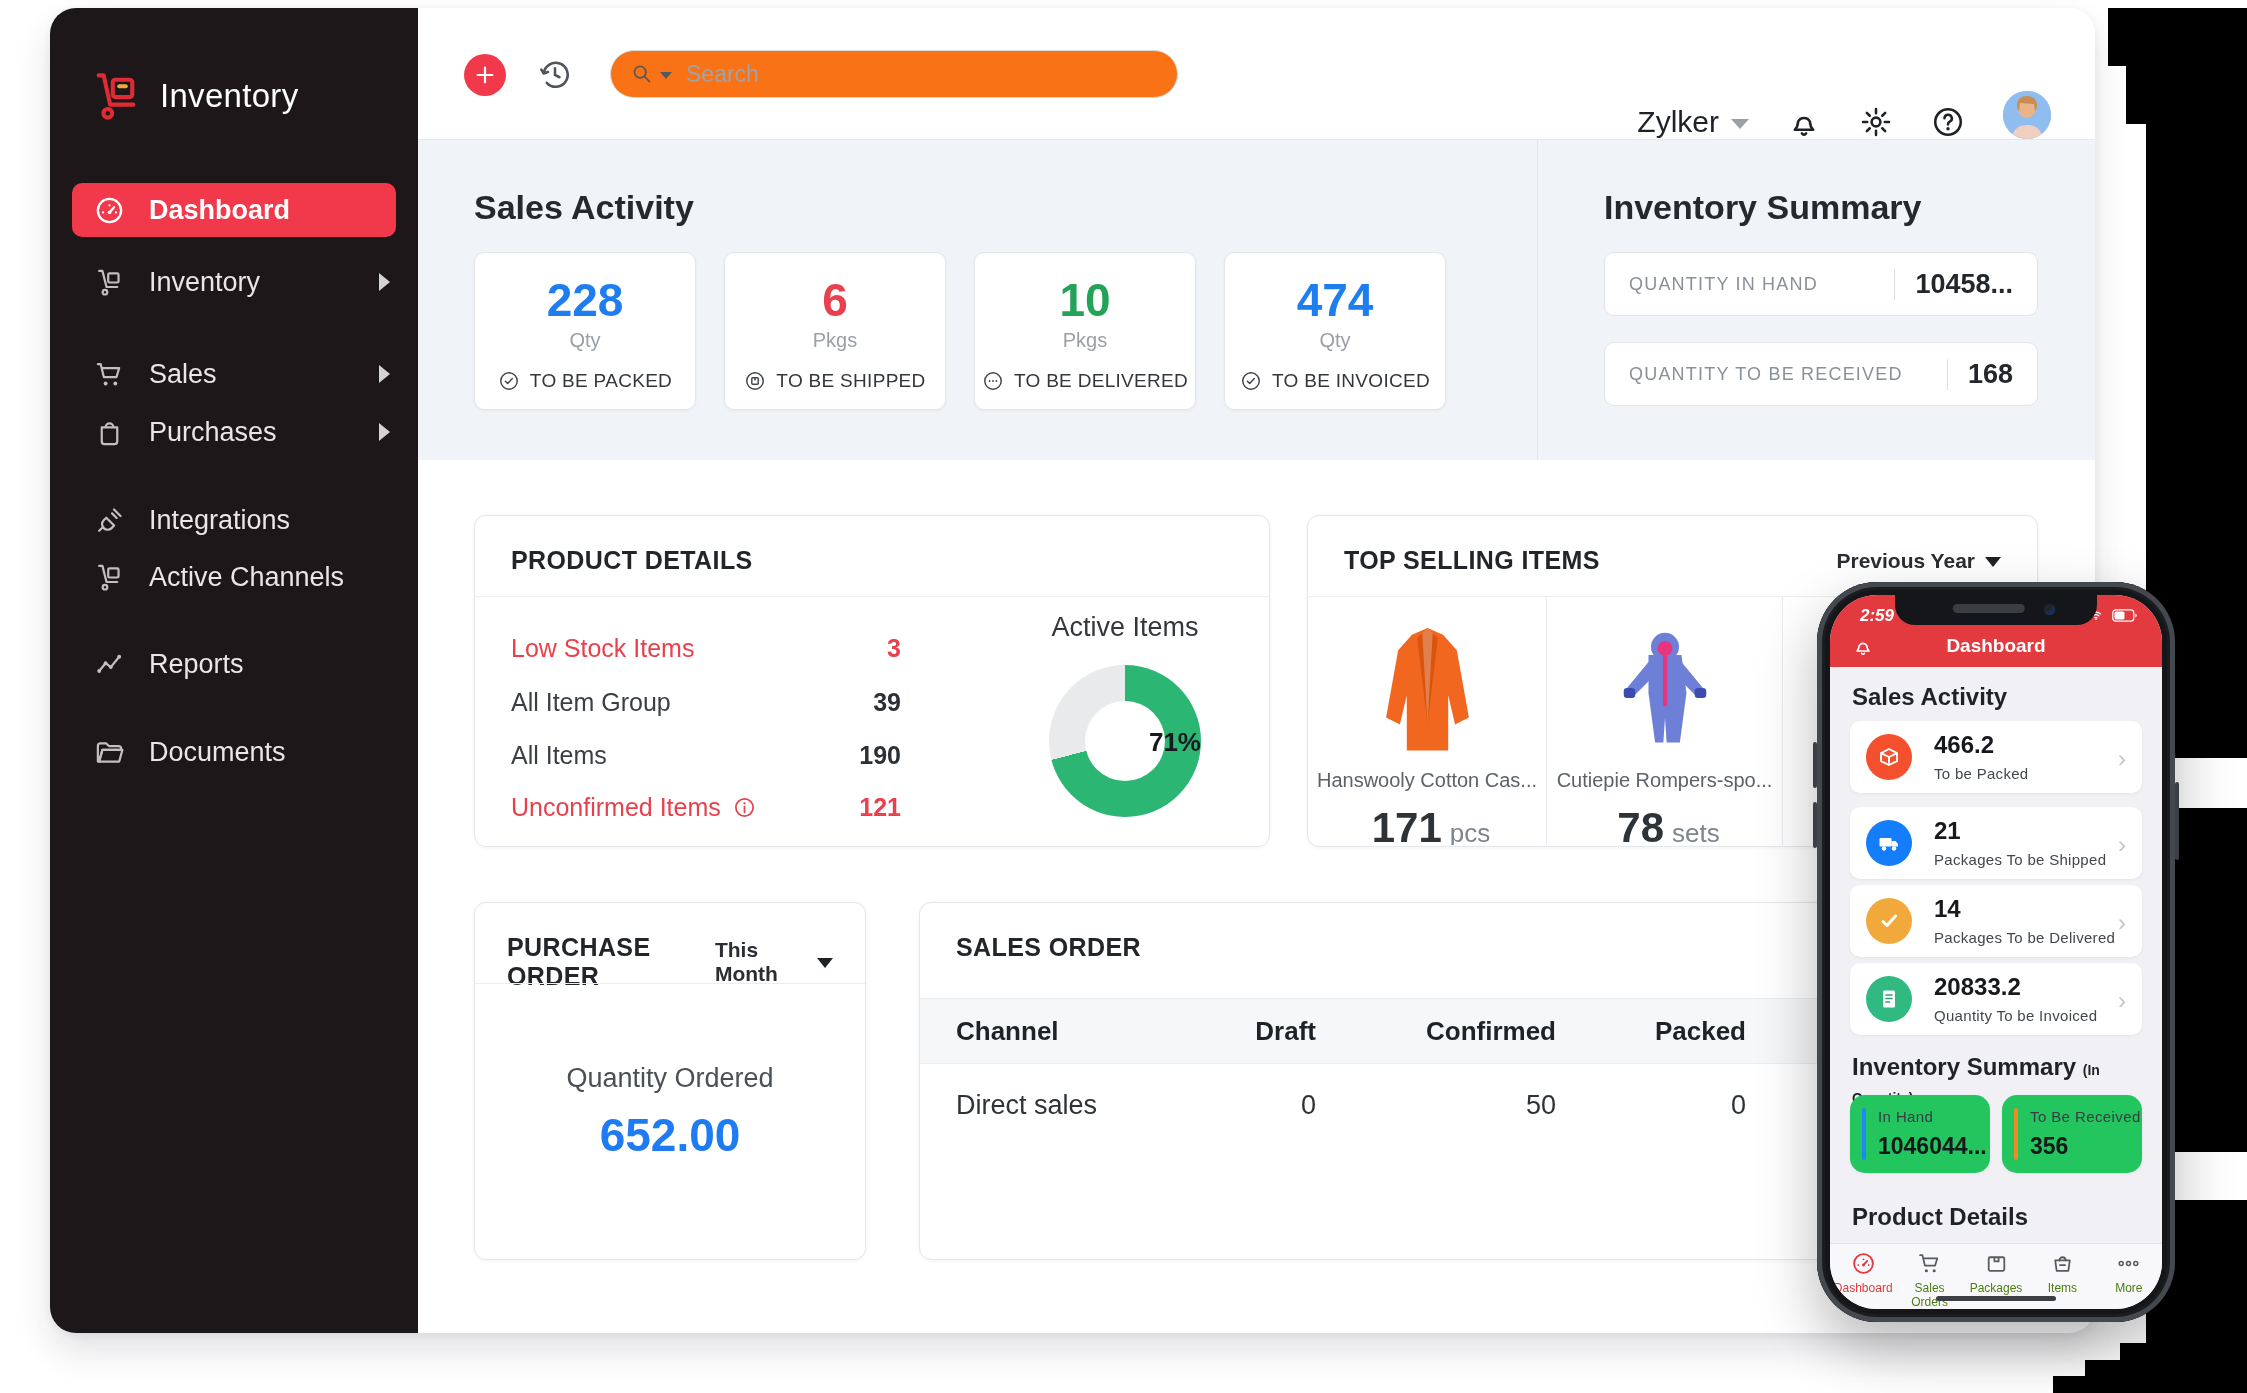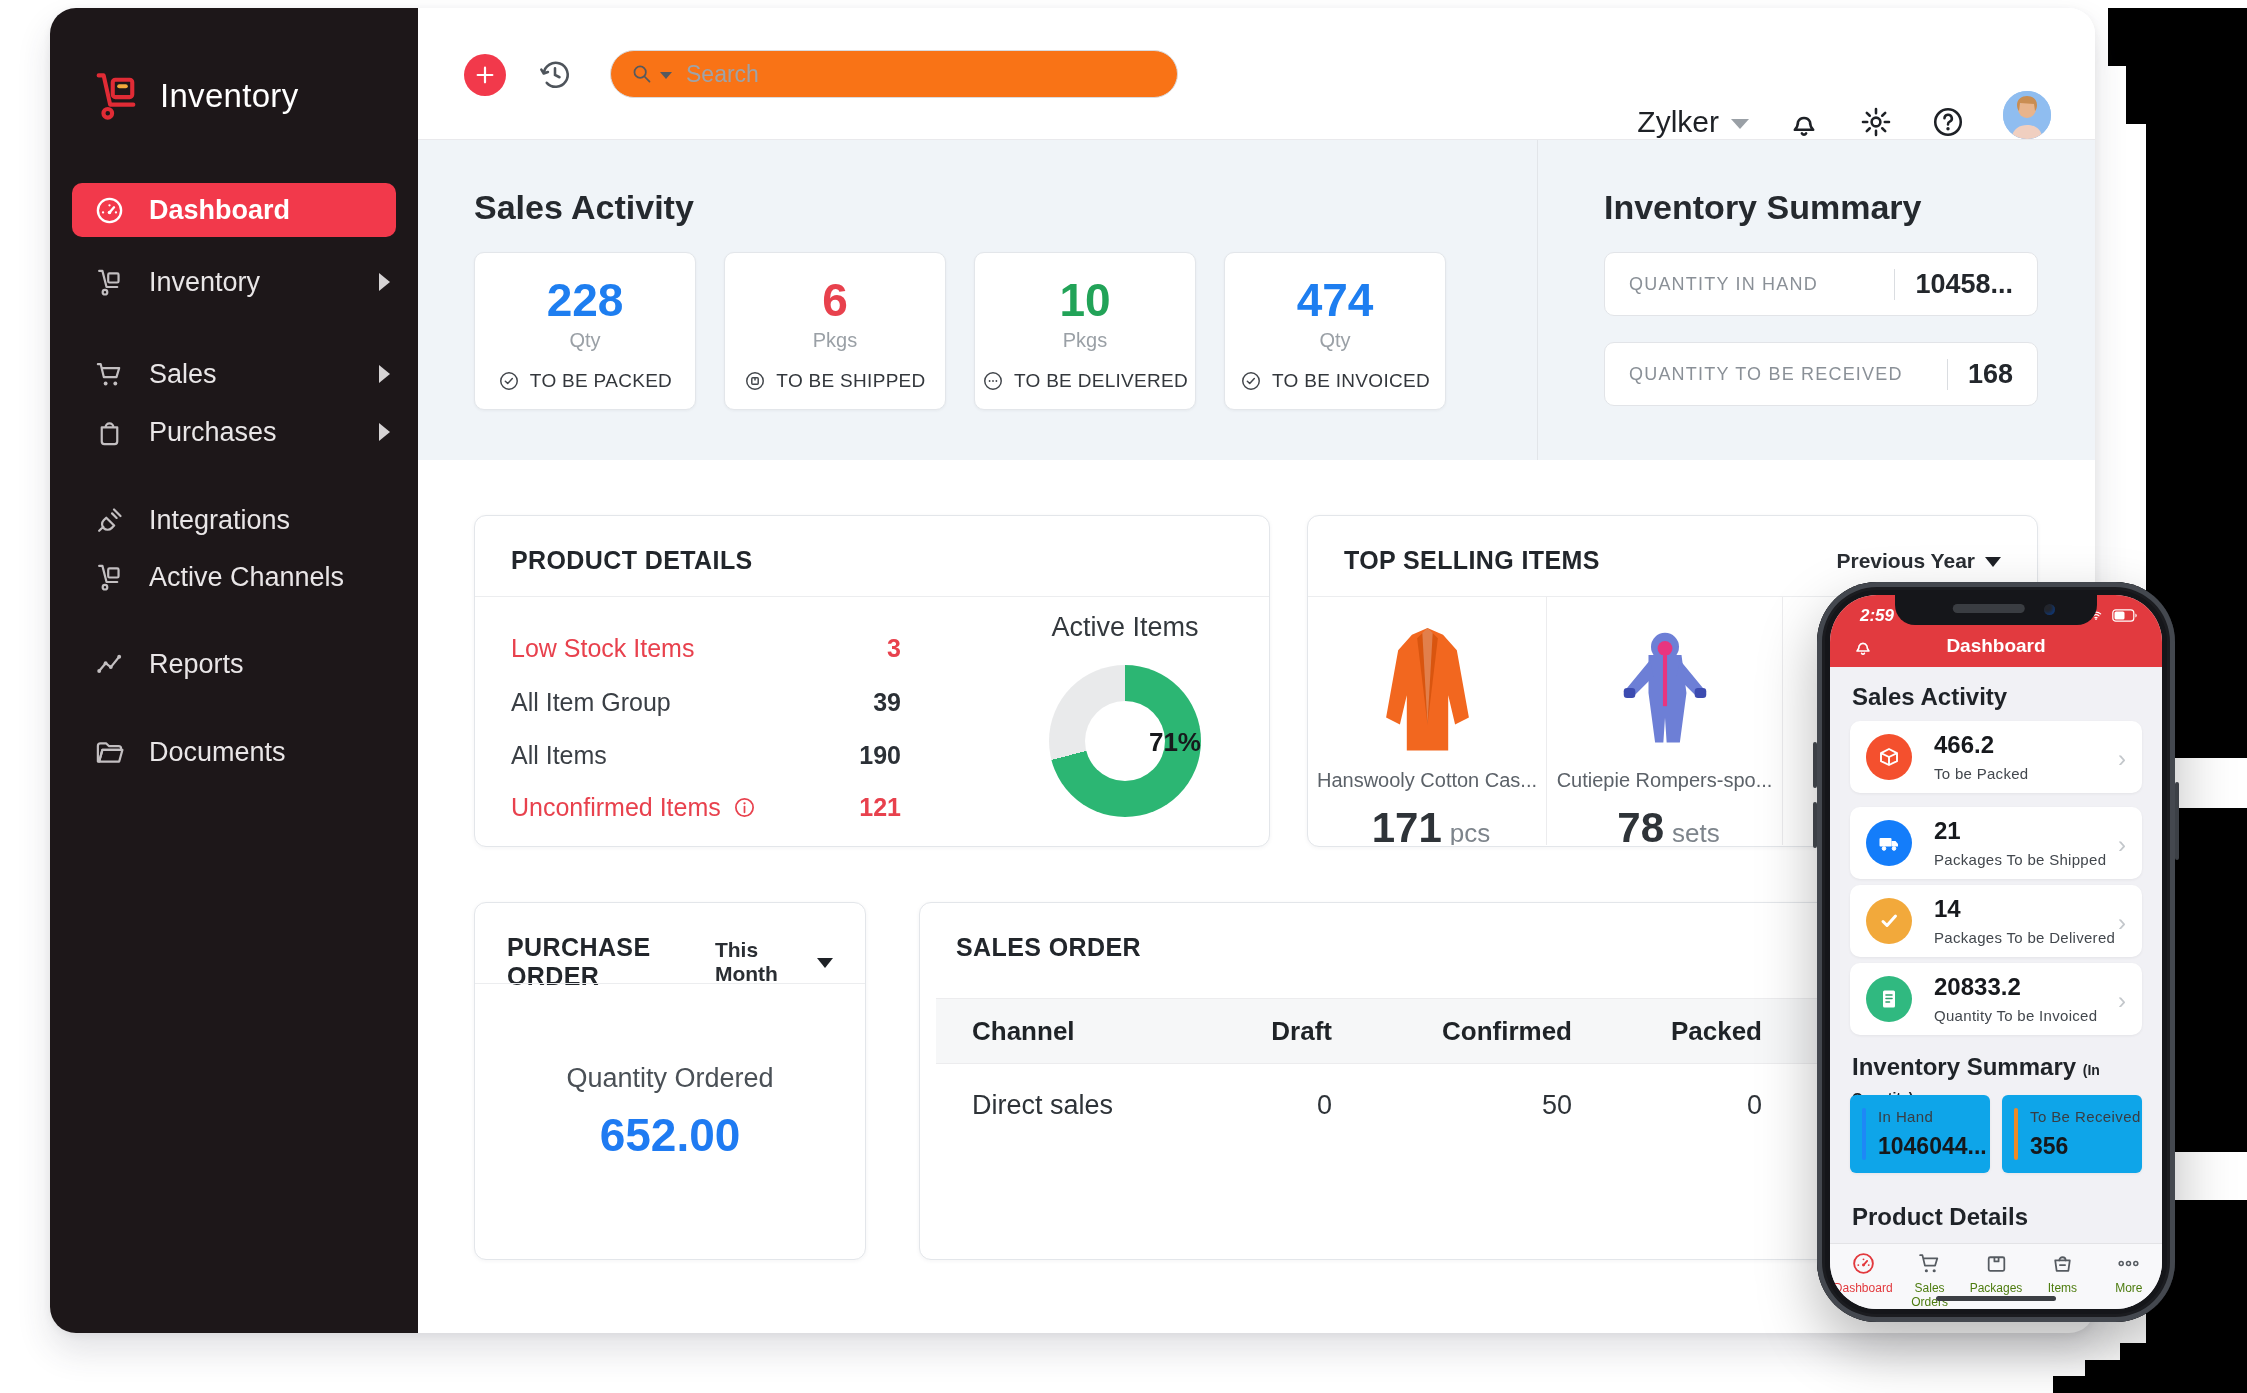--- a/index.html
+++ b/index.html
@@ -103,21 +103,21 @@
   .ts-name { margin-top:10px; font-size:20px; color:#5c6269; white-space:nowrap; }
   .ts-qty { margin-top:12px; font-size:42px; font-weight:bold; color:#2e3338; }
   .ts-qty span { font-size:26px; font-weight:normal; color:#7d848b; margin-left:8px; }
 
   
   .po-center { position:absolute; left:0; width:100%; text-align:center; }
   .po-metric-label { font-size:27px; color:#4a5056; }
   .po-metric-value { margin-top:14px; font-size:46px; font-weight:bold; color:#1f7bf2; }
 
   
-  .so-table { position:absolute; left:16px; right:0; top:95px; }
+  .so-table { position:absolute; left:0; right:0; top:95px; }
   .so-hrow { display:grid; grid-template-columns:250px 170px 240px 190px 190px; background:#f6f7f8;
     border-top:1px solid #ececee; border-bottom:1px solid #ececee; height:66px; align-items:center; }
   .so-row { display:grid; grid-template-columns:250px 170px 240px 190px 190px; height:82px; align-items:center; }
   .so-cell { font-size:27px; color:#2e3338; text-align:right; padding-right:24px; }
   .so-cell.first { text-align:left; padding-left:36px; }
   .so-hcell { font-size:26px; font-weight:bold; color:#1f2327; text-align:right; padding-right:24px; }
   .so-hcell.first { text-align:left; padding-left:36px; }
 
   
   #phone { position:absolute; left:1817px; top:582px; width:358px; height:740px; background:#15161a;
@@ -140,21 +140,21 @@
   .ph-section { position:absolute; left:22px; font-size:24px; font-weight:600; color:#1f2328; }
   .ph-section small { font-size:14px; font-weight:600; }
   .ph-card { position:absolute; left:20px; width:292px; height:72px; background:#fff; border-radius:10px;
     box-shadow:0 1px 3px rgba(0,0,0,.06); cursor:pointer; }
   .ph-circle { position:absolute; left:16px; top:13px; width:46px; height:46px; border-radius:50%;
     display:flex; align-items:center; justify-content:center; color:#fff; }
   .ph-circle svg { width:24px; height:24px; }
   .ph-num { position:absolute; left:84px; top:10px; font-size:24px; font-weight:bold; color:#17191d; }
   .ph-lbl { position:absolute; left:84px; top:44px; font-size:15px; color:#42474d; letter-spacing:.3px; }
   .ph-chev { position:absolute; right:16px; top:24px; font-size:24px; color:#c3c7cb; }
-  .ph-sum-card { position:absolute; top:500px; height:78px; background:#0ea5e9; border-radius:6px;
+  .ph-sum-card { position:absolute; top:500px; height:78px; background:#22c55e; border-radius:15px;
     box-shadow:0 1px 3px rgba(0,0,0,.06); }
   .ph-accent { position:absolute; left:12px; top:13px; width:4px; height:52px; border-radius:2px; }
   .ph-sum-label { position:absolute; left:28px; top:13px; font-size:15px; color:#383d43; letter-spacing:.4px; }
   .ph-sum-value { position:absolute; left:28px; top:38px; font-size:23px; font-weight:bold; color:#15181c; }
   .ph-tabbar { position:absolute; left:0; bottom:0; width:100%; height:66px; background:#f8f8fa;
     border-top:1px solid #e3e3e6; display:flex; }
   .ph-tab { flex:1; text-align:center; padding-top:7px; cursor:pointer; color:#565b61; }
   .ph-tab svg { width:25px; height:25px; }
   .ph-tab .tab-lbl { display:block; font-size:12px; margin-top:1px; color:#4d7c0f; }
   .ph-tab.active, .ph-tab.active .tab-lbl { color:#e2393d; }

